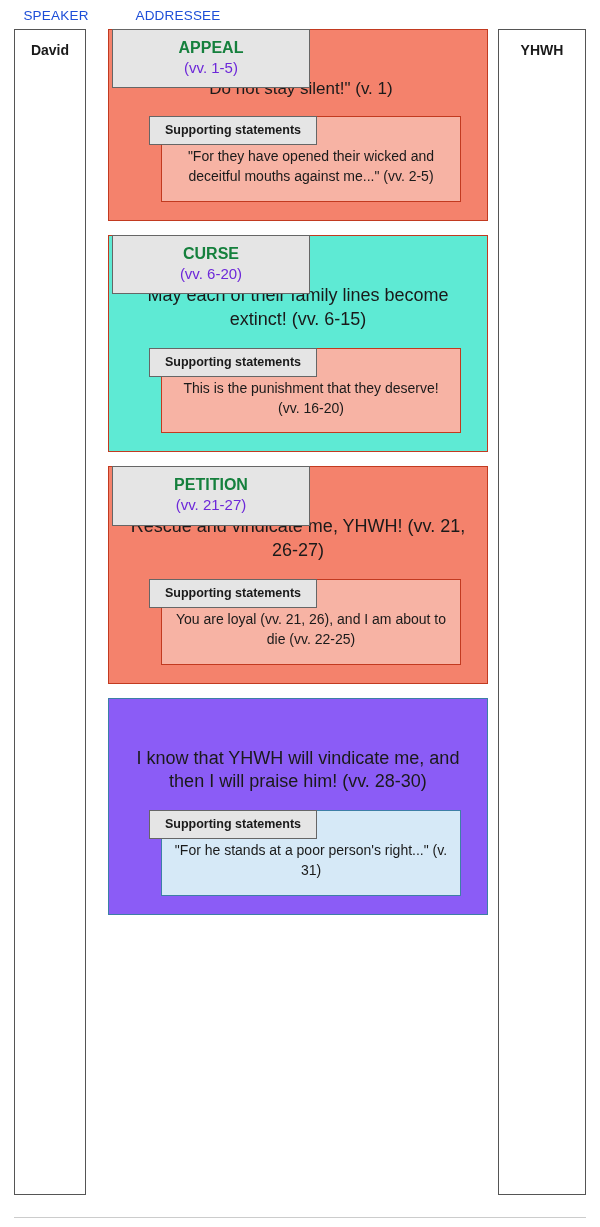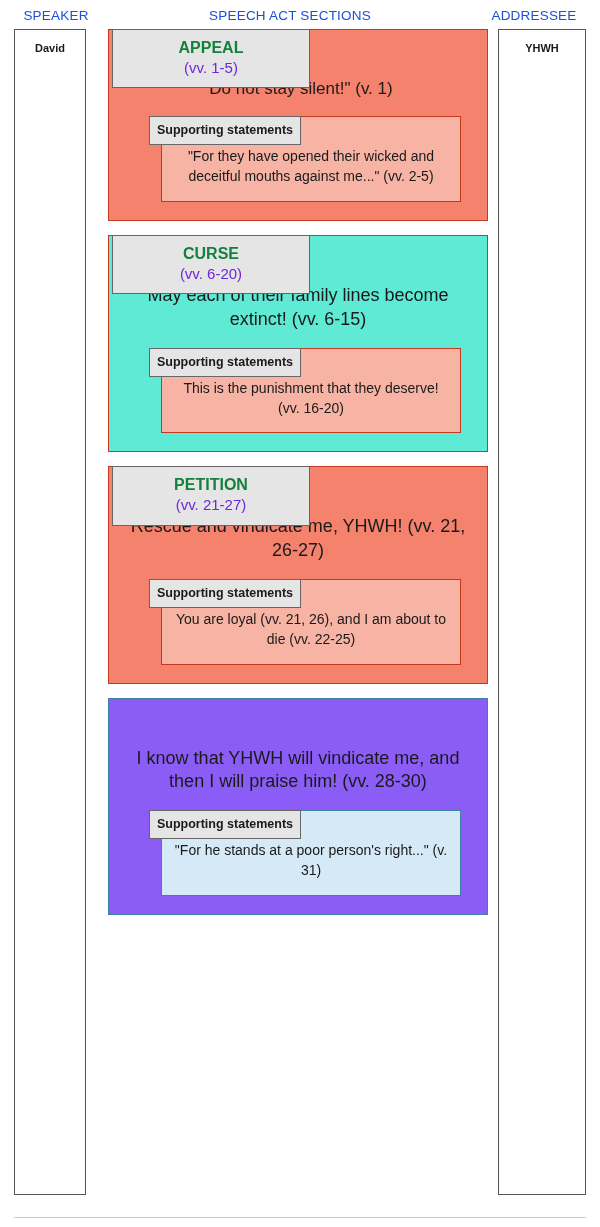--- a/index.html
+++ b/index.html
@@ -44,21 +44,21 @@
   .side-col {
     border: 1px solid #555555;
     background: #ffffff;
     box-sizing: border-box;
     padding-top: 12px;
     text-align: center;
   }
   .side-col.speaker-col { width: 72px; margin-right: 16px; }
   .side-col.addressee-col { width: 88px; }
   .side-label {
-    font-size: 11px;
+    font-size: 14px;
     font-weight: bold;
     color: #1a1a1a;
   }
 
   .center-col {
     flex: 1;
     position: relative;
   }
 
   
@@ -135,21 +135,21 @@
     color: #1a1a1a;
   }
   .sec-profession .support-body {
     background: #d6e9f7;
     border-color: #3d7fa6;
   }
   .support-tab {
     position: absolute;
     top: 0;
     left: 0;
-    width: 152px;
+    width: 168px;
     background: #e5e5e5;
     border: 1px solid #666666;
     box-sizing: border-box;
     text-align: center;
     padding: 5px 4px 6px 4px;
     font-size: 12.5px;
     font-weight: bold;
     line-height: 1.28;
     color: #1a1a1a;
     z-index: 5;
@@ -162,21 +162,20 @@
     bottom: 9px;
     height: 1px;
     background: #cccccc;
   }
 </style>
 </head>
 <body>
 
 <div class="col-headers">
   <div class="col-header speaker">SPEAKER</div>
-  <div class="col-header sections">SPEECH ACT SECTIONS</div>
   <div class="col-header addressee">ADDRESSEE</div>
 </div>
 
 <div class="board">
 
   <div class="side-col speaker-col">
     <div class="side-label">David</div>
   </div>
 
   <div class="center-col">

